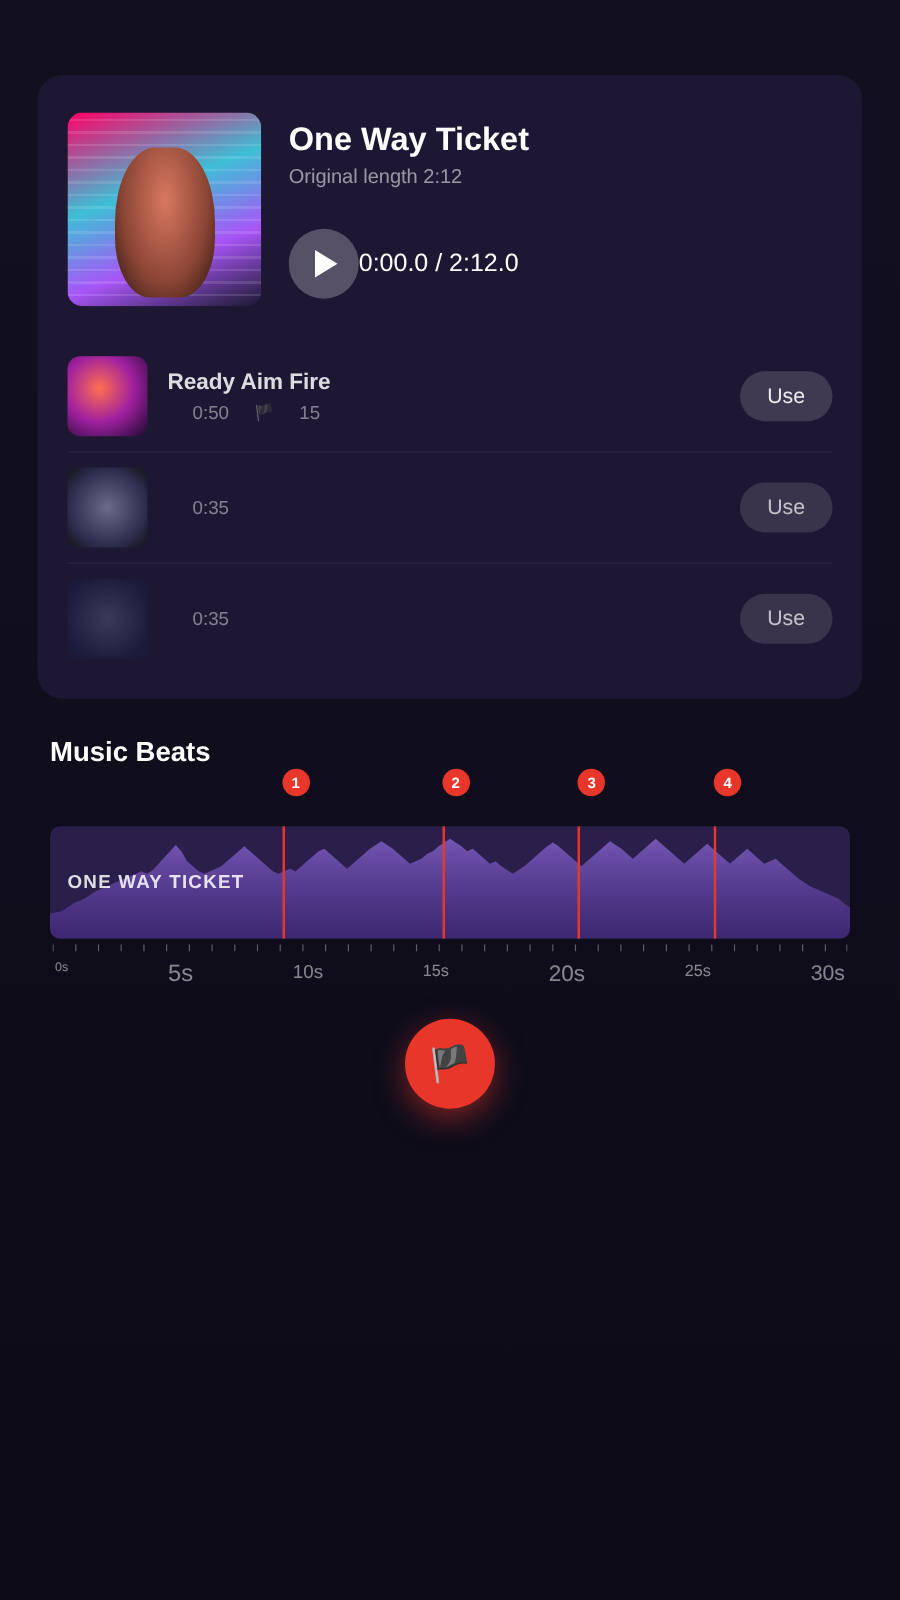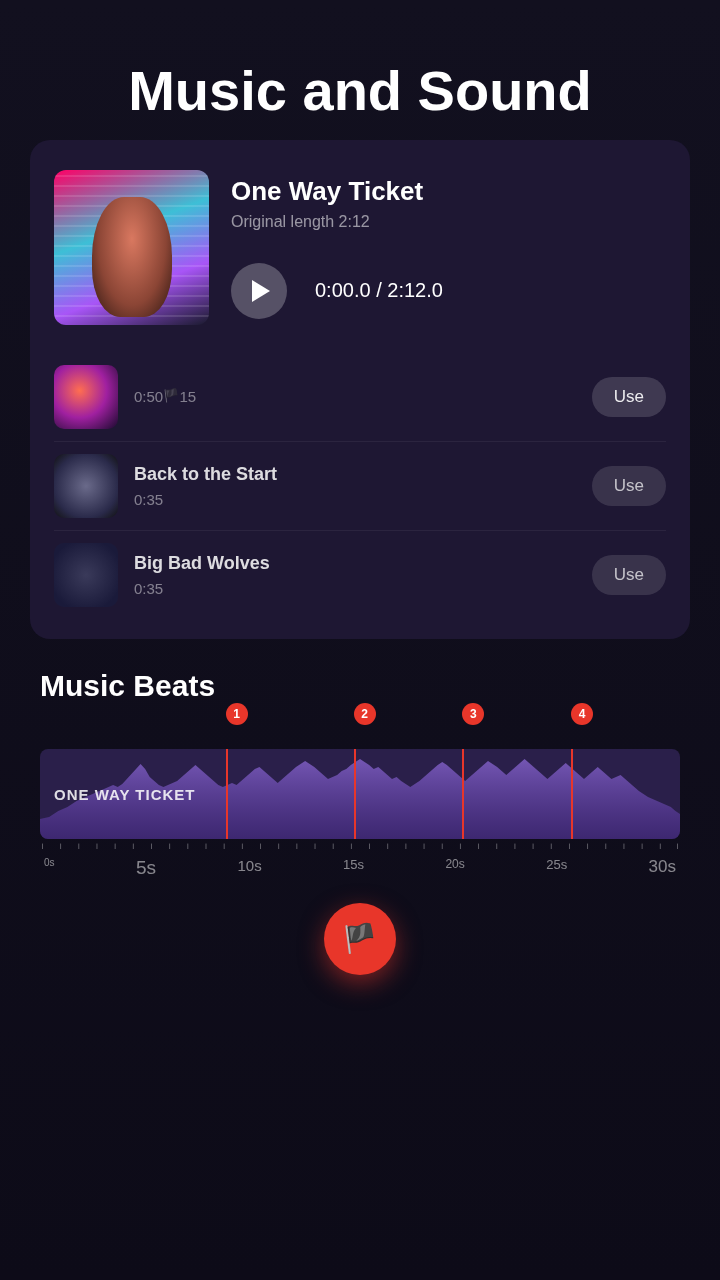--- a/index.html
+++ b/index.html
@@ -105,21 +105,21 @@
 
     .track-length {
       font-size: 16px;
       color: rgba(255,255,255,0.55);
       margin-bottom: 32px;
     }
 
     .player-controls {
       display: flex;
       align-items: center;
-      gap: 28px;
+      gap: 0;
     }
 
     .play-btn {
       width: 56px;
       height: 56px;
       background: rgba(255,255,255,0.25);
       border-radius: 50%;
       display: flex;
       align-items: center;
       justify-content: center;
@@ -190,21 +190,22 @@
       font-weight: 600;
       color: rgba(255,255,255,0.85);
       margin-bottom: 6px;
     }
 
     .track-meta {
       font-size: 15px;
       color: rgba(255,255,255,0.45);
       display: flex;
       align-items: flex-start;
-      gap: 0;
+      gap: 20px;
+      margin-left: 20px;
     }
 
     .flag-icon {
       display: inline-block;
       font-size: 13px;
     }
 
     .use-btn {
       padding: 10px 22px;
       background: rgba(255,255,255,0.12);
@@ -221,21 +222,21 @@
       color: rgba(255,255,255,0.9);
     }
 
     
     .beats-section {
       width: 100%;
       padding: 0 10px;
     }
 
     .beats-title {
-      font-size: 30px;
+      font-size: 22px;
       font-weight: 700;
       color: #fff;
       margin-bottom: 18px;
     }
 
     .beats-container {
       width: 100%;
       position: relative;
     }
 
@@ -309,21 +310,20 @@
 
     .fab-flag {
       font-size: 28px;
     }
   </style>
 </head>
 <body>
 
 <div class="page-wrapper">
 
-  <h1 class="hero-title">Music and Sound</h1>
 
   <div class="card">
 
     <div class="now-playing">
       <div class="album-art">
         <div class="album-art-face">
           <div class="face-silhouette"></div>
         </div>
       </div>
       <div class="track-info">
@@ -340,44 +340,43 @@
           </div>
         </div>
       </div>
     </div>
 
     <div class="track-list">
 
       <div class="track-item">
         <div class="track-thumb thumb-1"></div>
         <div class="track-details">
+          <div class="track-name">Ready Aim Fire</div>
           <div class="track-meta">
             <span>0:50</span>
             <span class="flag-icon">🏴</span>
             <span>15</span>
           </div>
         </div>
         <button class="use-btn visible">Use</button>
       </div>
 
       <div class="track-item">
         <div class="track-thumb thumb-2"></div>
         <div class="track-details">
-          <div class="track-name">Back to the Start</div>
           <div class="track-meta">
             <span>0:35</span>
           </div>
         </div>
         <button class="use-btn">Use</button>
       </div>
 
       <div class="track-item">
         <div class="track-thumb thumb-3"></div>
         <div class="track-details">
-          <div class="track-name">Big Bad Wolves</div>
           <div class="track-meta">
             <span>0:35</span>
           </div>
         </div>
         <button class="use-btn">Use</button>
       </div>
 
     </div>
   </div>
 
@@ -495,21 +494,21 @@
               <rect x="680" y="0" width="1" height="6"></rect>
               <rect x="699" y="0" width="1" height="6"></rect>
             </g>
           </svg>
         </div>
         <div style="display:flex;justify-content:space-between;padding:2px 4px 0;">
           <span style="font-size:10px;color:rgba(255,255,255,0.5);">0s</span>
           <span style="font-size:19px;color:rgba(255,255,255,0.5);">5s</span>
           <span style="font-size:15px;color:rgba(255,255,255,0.5);">10s</span>
           <span style="font-size:13px;color:rgba(255,255,255,0.5);">15s</span>
-          <span style="font-size:12px;color:rgba(255,255,255,0.5);">20s</span>
+          <span style="font-size:18px;color:rgba(255,255,255,0.5);">20s</span>
           <span style="font-size:13px;color:rgba(255,255,255,0.5);">25s</span>
           <span style="font-size:17px;color:rgba(255,255,255,0.5);">30s</span>
         </div>
       </div>
 
     </div>
   </div>
 
   <div class="fab-container">
     <div class="fab-btn">

